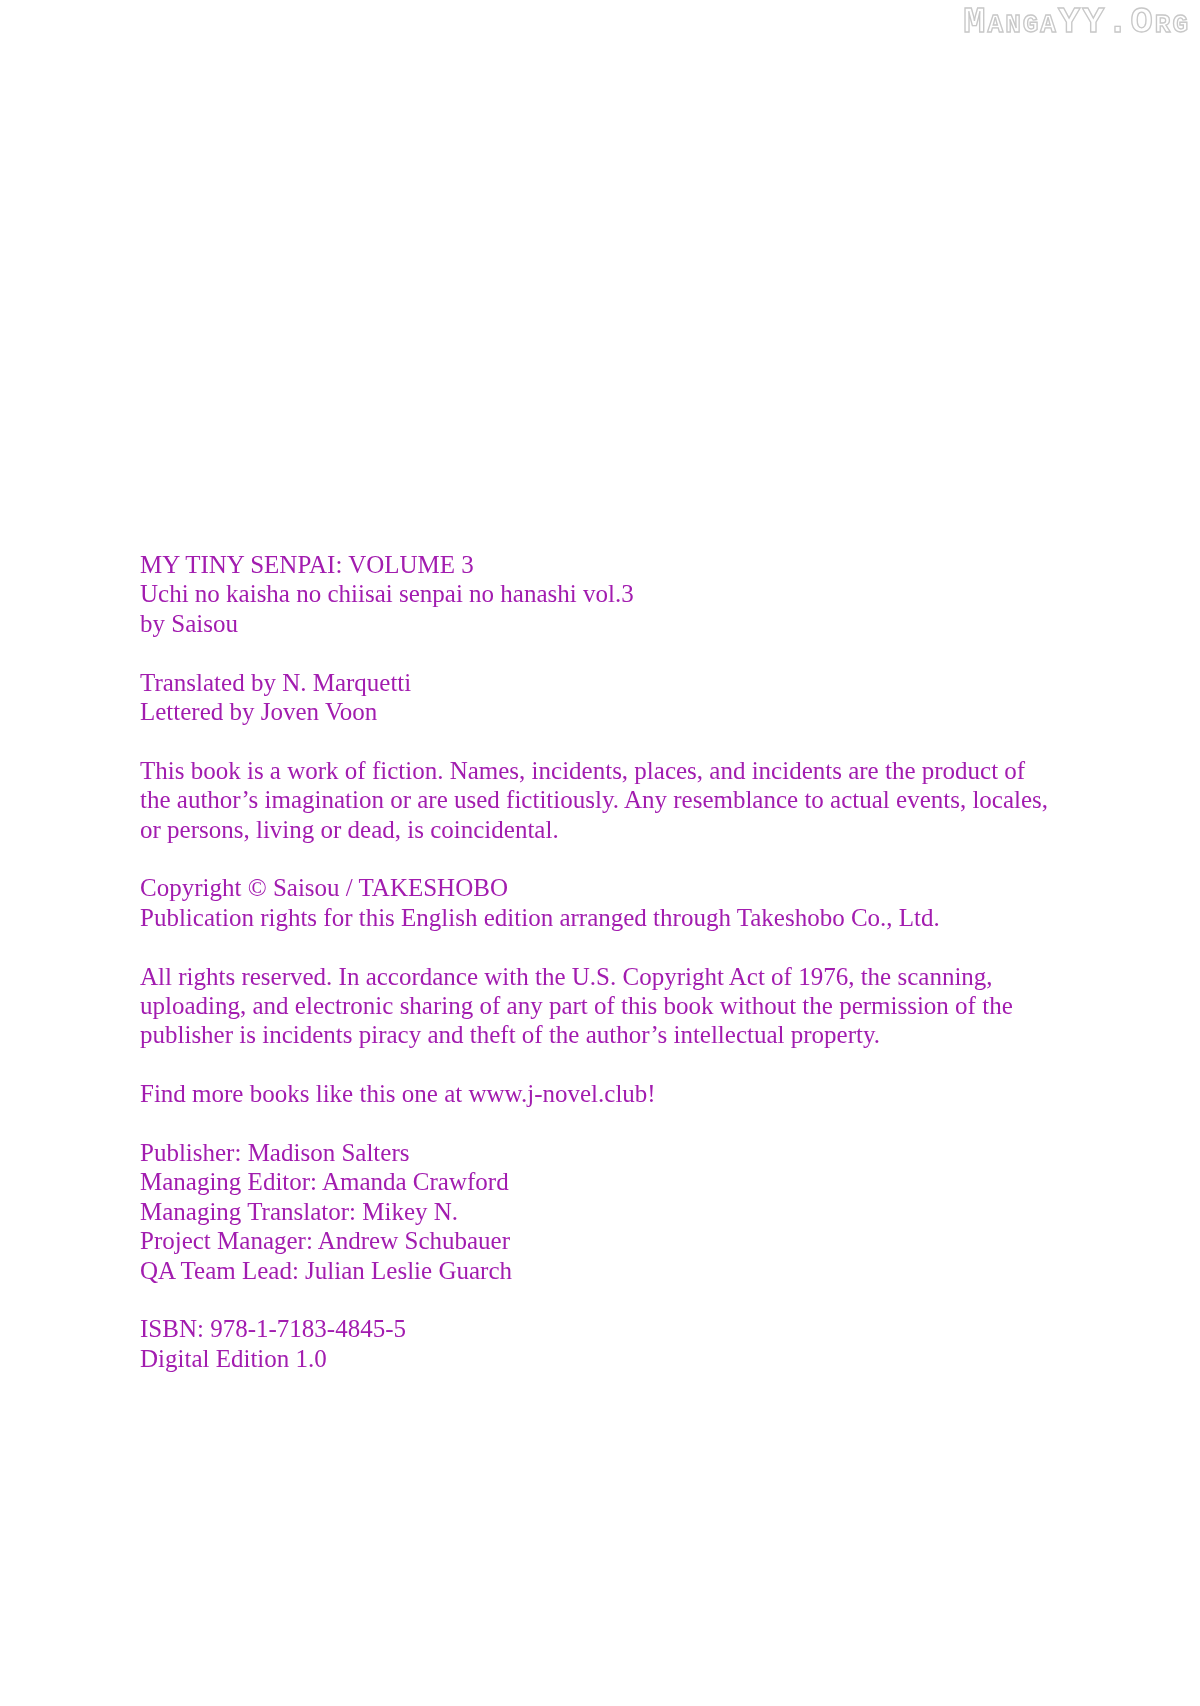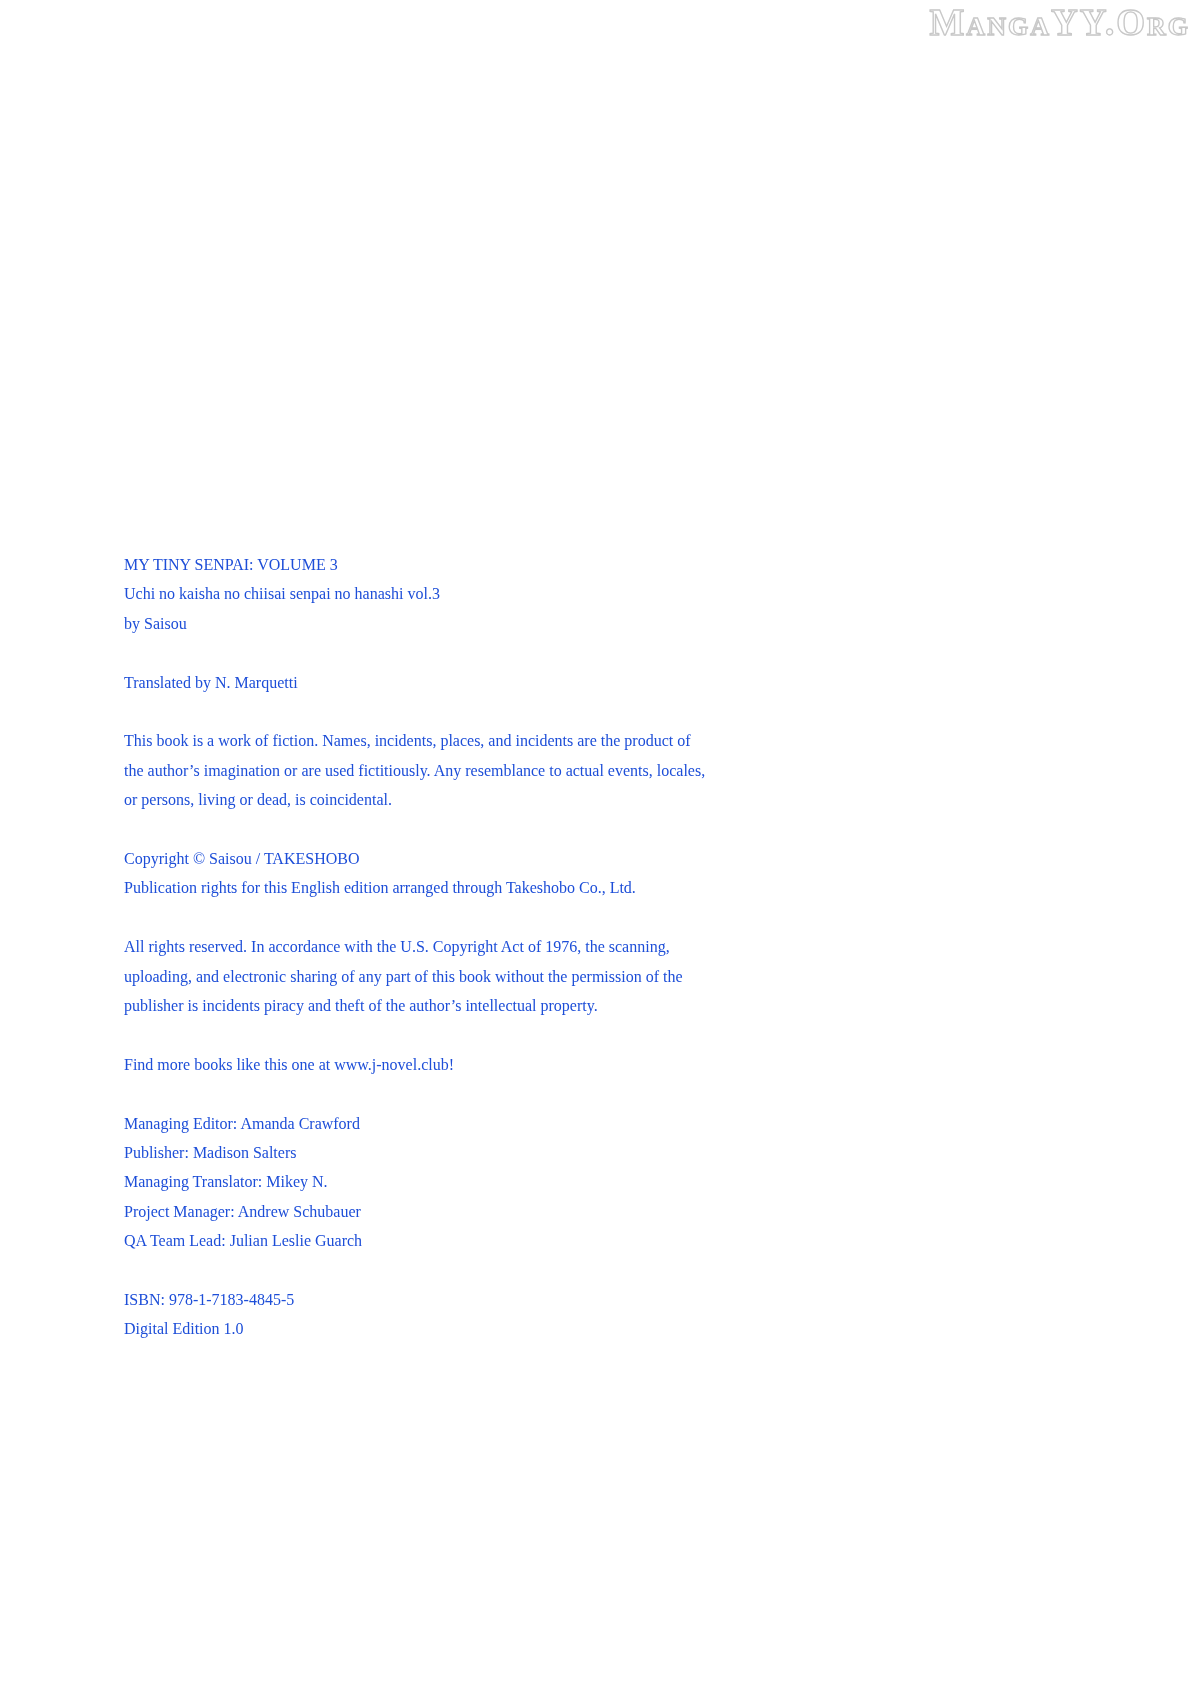--- a/index.html
+++ b/index.html
@@ -11,41 +11,41 @@
     position: relative;
     width: 1200px;
     height: 1706px;
     background: #ffffff;
     overflow: hidden;
   }
   .watermark {
     position: absolute;
     top: 1px;
     right: 10px;
-    font-family: Liberation Serif, serif;
+    font-family: Liberation Mono, monospace;
     font-weight: 800;
     font-size: 37px;
     letter-spacing: 2px;
     font-variant: small-caps;
     color: #ffffff;
     -webkit-text-stroke: 1.3px #c8c8c8;
     text-shadow:
       0 0 1px #d8d8d8,
       0 0 1px #d8d8d8;
     user-select: none;
   }
   .content {
     position: absolute;
-    left: 124px;
+    left: 140px;
     top: 550px;
     width: 930px;
     font-family: "Liberation Serif", "DejaVu Serif", serif;
-    font-size: 16px;
+    font-size: 25px;
     line-height: 29.4px;
-    color: #1d4ed8;
+    color: #a21caf;
   }
   .block {
     margin: 0 0 29.4px 0;
   }
   .line {
     white-space: nowrap;
   }
 </style>
 </head>
 <body>
@@ -57,20 +57,21 @@
   <div class="content">
 
     <div class="block">
       <div class="line">MY TINY SENPAI: VOLUME 3</div>
       <div class="line">Uchi no kaisha no chiisai senpai no hanashi vol.3</div>
       <div class="line">by Saisou</div>
     </div>
 
     <div class="block">
       <div class="line">Translated by N. Marquetti</div>
+      <div class="line">Lettered by Joven Voon</div>
     </div>
 
     <div class="block">
       <div class="line">This book is a work of fiction. Names, incidents, places, and incidents are the product of</div>
       <div class="line">the author’s imagination or are used fictitiously. Any resemblance to actual events, locales,</div>
       <div class="line">or persons, living or dead, is coincidental.</div>
     </div>
 
     <div class="block">
       <div class="line">Copyright © Saisou / TAKESHOBO</div>
@@ -81,22 +82,22 @@
       <div class="line">All rights reserved. In accordance with the U.S. Copyright Act of 1976, the scanning,</div>
       <div class="line">uploading, and electronic sharing of any part of this book without the permission of the</div>
       <div class="line">publisher is incidents piracy and theft of the author’s intellectual property.</div>
     </div>
 
     <div class="block">
       <div class="line">Find more books like this one at www.j-novel.club!</div>
     </div>
 
     <div class="block">
+      <div class="line">Publisher: Madison Salters</div>
       <div class="line">Managing Editor: Amanda Crawford</div>
-      <div class="line">Publisher: Madison Salters</div>
       <div class="line">Managing Translator: Mikey N.</div>
       <div class="line">Project Manager: Andrew Schubauer</div>
       <div class="line">QA Team Lead: Julian Leslie Guarch</div>
     </div>
 
     <div class="block">
       <div class="line">ISBN: 978-1-7183-4845-5</div>
       <div class="line">Digital Edition 1.0</div>
     </div>
 

